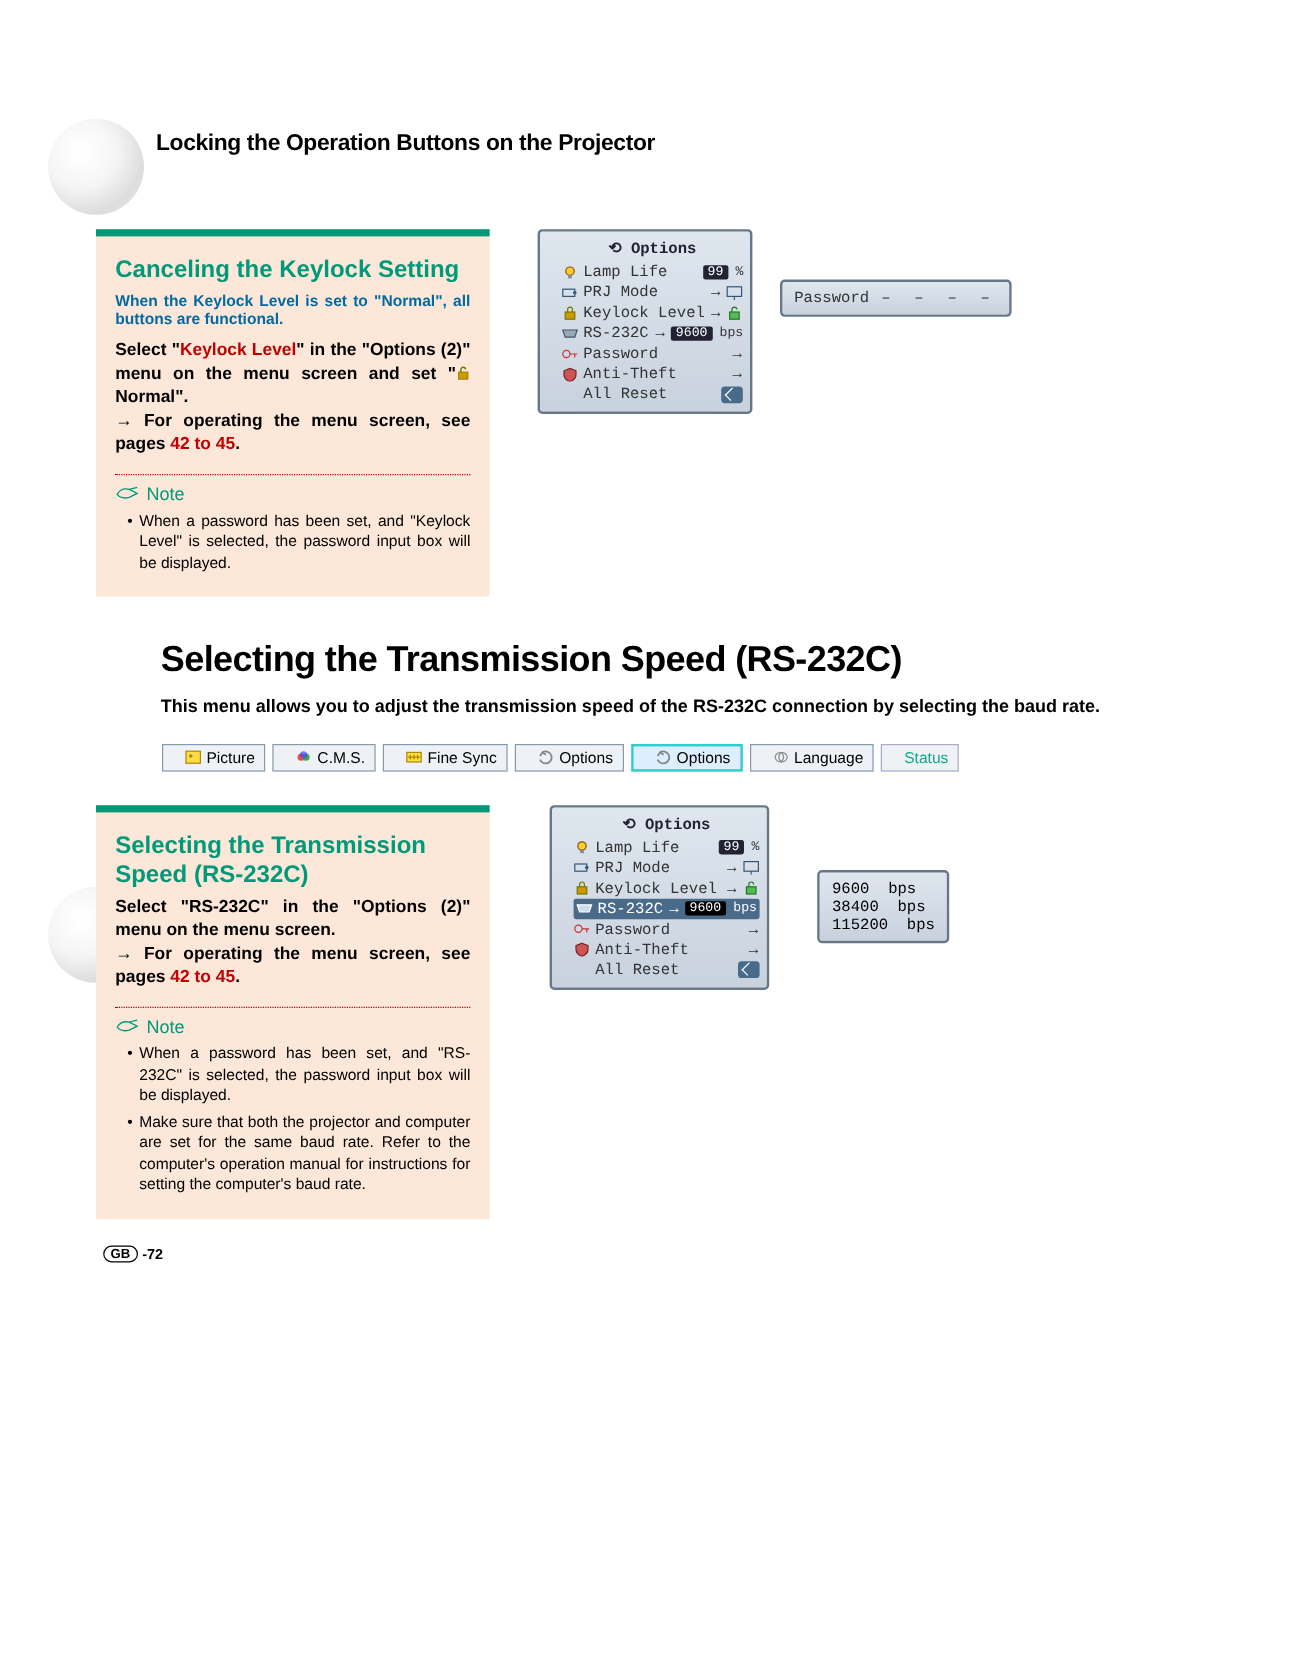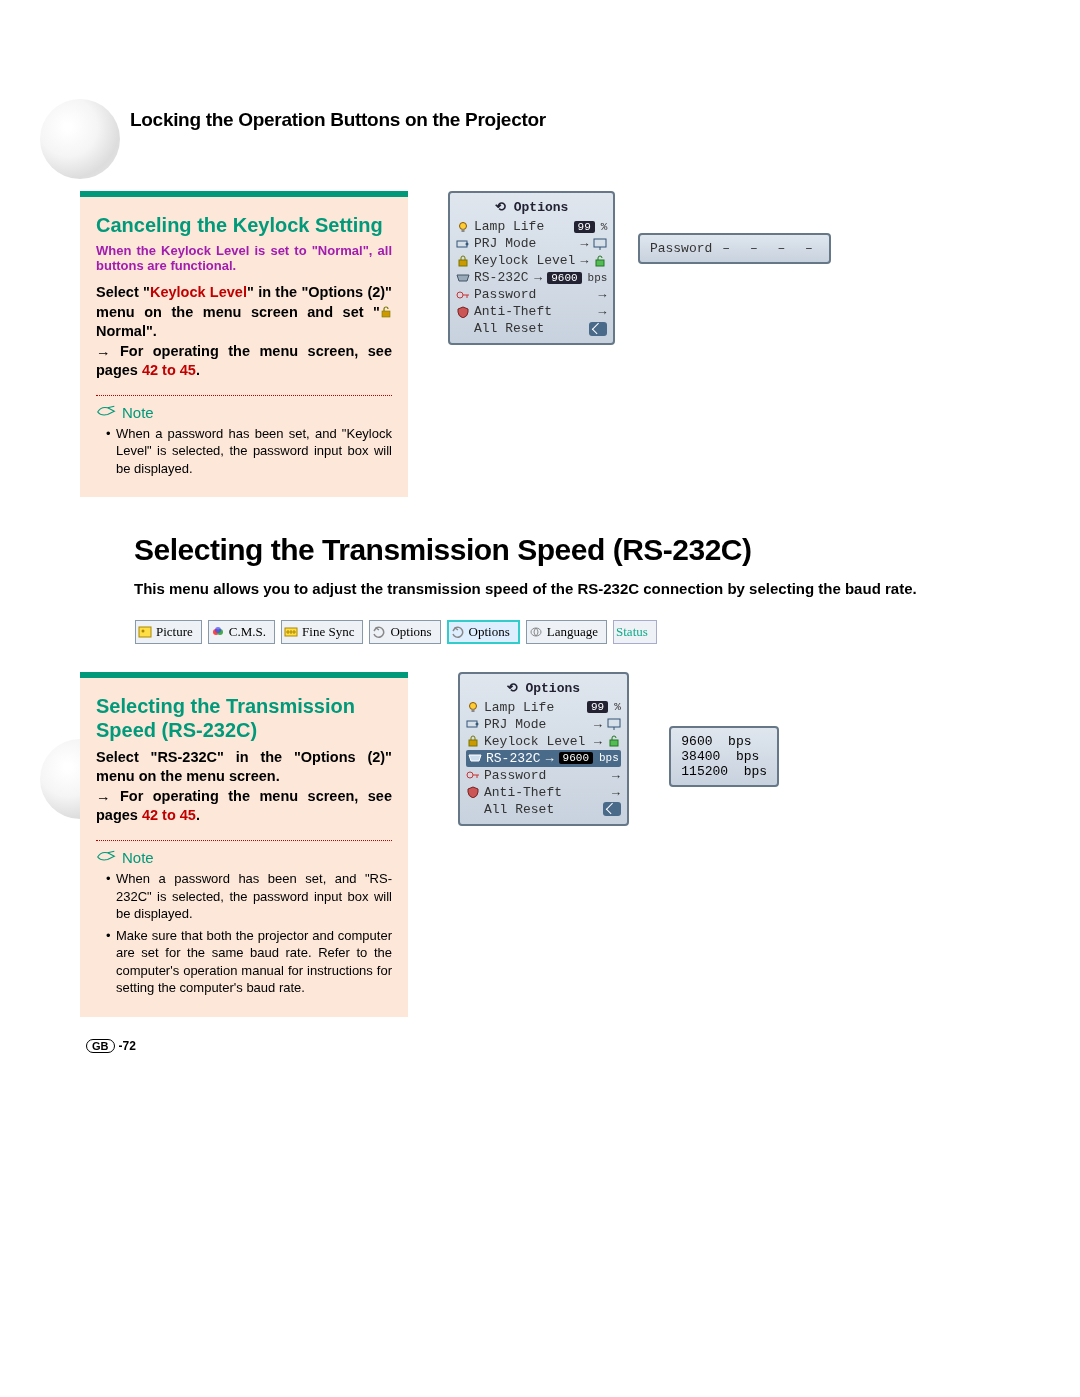--- a/index.html
+++ b/index.html
@@ -49,21 +49,21 @@
     padding: 16px 16px 16px 16px;
   }
   .section-title {
     color: #00997a;
     font-weight: bold;
     font-size: 20px;
     margin: 0 0 6px 0;
     line-height: 1.2;
   }
   .intro-text {
-    color: #a21caf;
+    color: #0369a1;
     font-weight: bold;
     font-size: 13px;
     text-align: justify;
     margin: 0 0 10px 0;
   }
   .instr {
     font-weight: bold;
     font-size: 14.5px;
     text-align: justify;
     margin: 0;
@@ -114,21 +114,21 @@
     left: 0;
   }
   .rightcol {
     flex: 1;
   }
   .osd-panel {
     display: inline-block;
     background: linear-gradient(#dfe6ee, #c8d2de);
     border: 2px solid #667788;
     border-radius: 4px;
-    padding: 4px 6px 6px 6px;
+    padding: 4px 6px 6px 18px;
     font-family: "Courier New", monospace;
     font-size: 13px;
     color: #333;
     margin-right: 18px;
     vertical-align: top;
   }
   .osd-title {
     text-align: center;
     font-weight: bold;
     font-size: 13px;
@@ -187,26 +187,26 @@
   }
   .pw-panel .dots { letter-spacing: 6px; margin-left: 10px; }
   .menu-tabs {
     display: flex;
     gap: 6px;
     margin: 20px 0 28px 55px;
     font-size: 13px;
   }
   .tab {
     border: 1px solid #8899aa;
-    padding: 2px 8px 2px 2px;
+    padding: 2px 8px 2px 18px;
     background: #eef2f6;
     display: flex;
     align-items: center;
     gap: 4px;
-    font-family: Liberation Serif, serif;
+    font-family: Liberation Sans, sans-serif;
   }
   .tab.current {
     border: 2px solid #3cc;
     background: #def;
   }
   .tab.status { color: #1a8; border-color:#aac; }
   .ticon { display:inline-block; width:14px; height:12px; }
 
   .main-heading {
     font-size: 30px;

